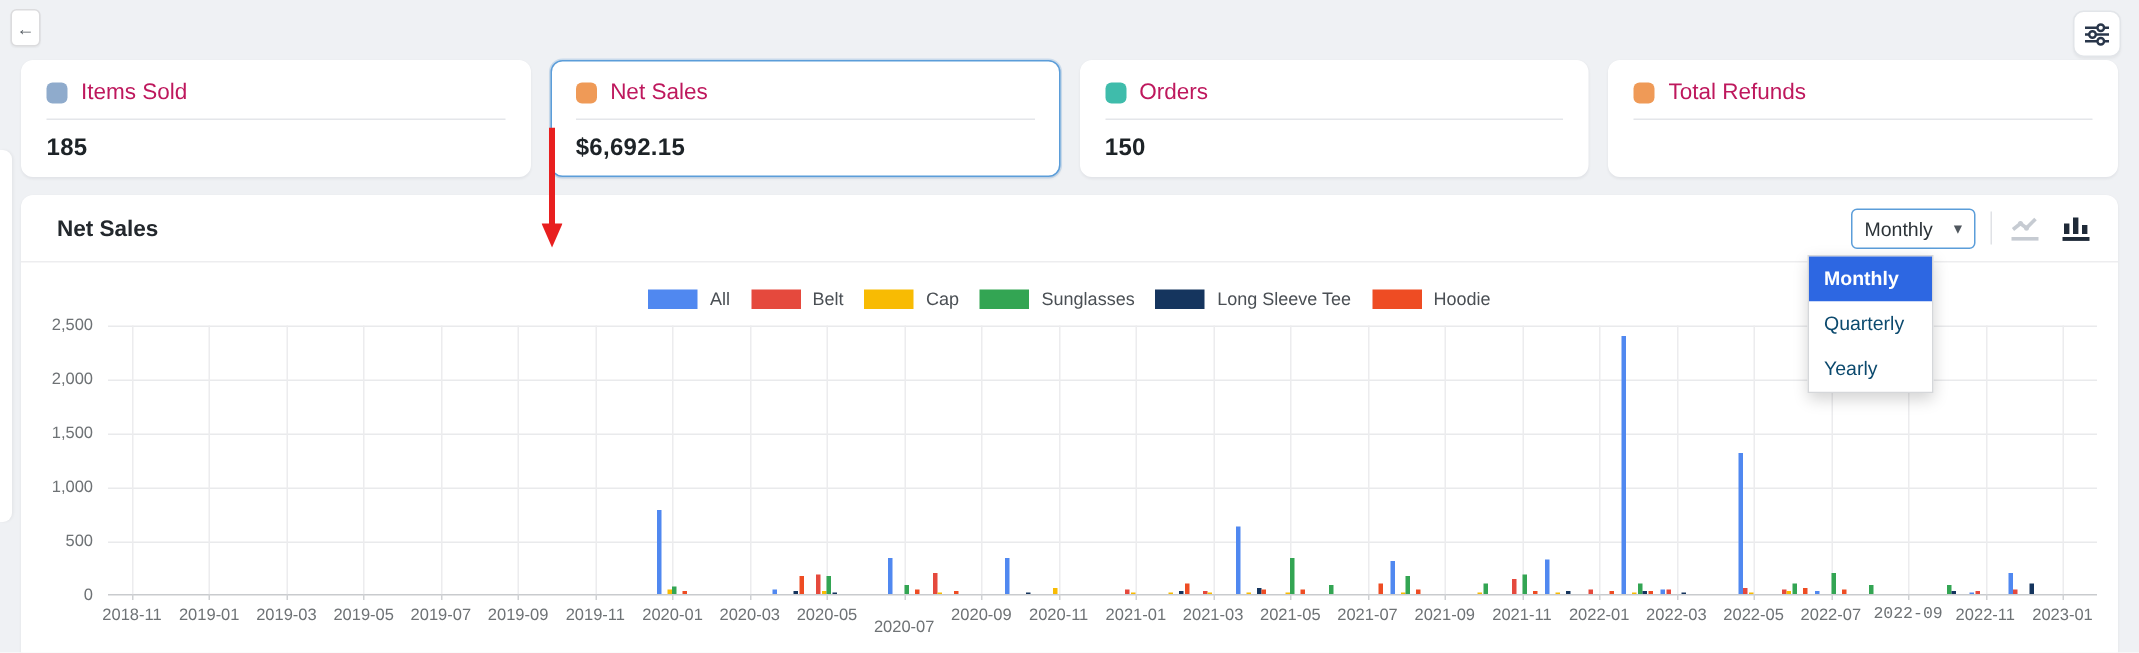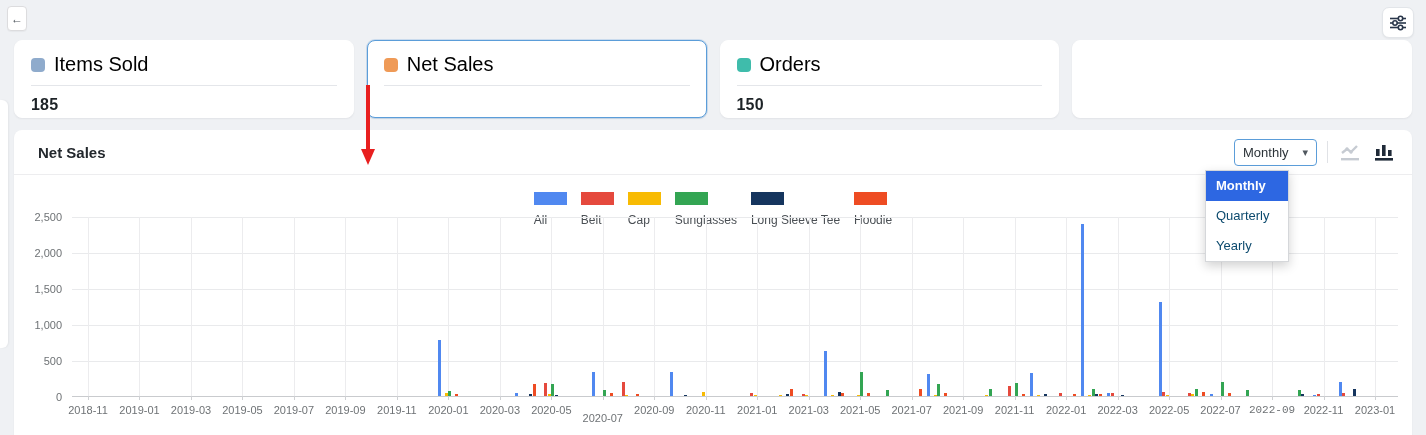--- a/index.html
+++ b/index.html
@@ -31,21 +31,21 @@
   
   .stats-row { position:absolute; left:14px; top:40px; width:1398px; display:flex; gap:13px; }
   .stat-card {
     flex:1; background:#fff; border:1.5px solid #fff; border-radius:8px;
     height:78px; padding:12px 16px 0 16px; cursor:pointer;
     box-shadow:0 1px 2px rgba(16,24,40,.06);
   }
   .stat-card.selected { border-color:#5b9dd9; box-shadow:0 0 0 1px rgba(91,157,217,.25), 0 1px 2px rgba(16,24,40,.06); }
   .stat-head { display:flex; align-items:center; gap:9px; padding-bottom:9px; border-bottom:1px solid #e4e6ea; }
   .stat-chip { width:14px; height:14px; border-radius:4px; flex:0 0 auto; }
-  .stat-label { font-size:20px; color:#000000; }
+  .stat-label { font-size:15px; color:#be185d; }
   .stat-value { font-size:16px; font-weight:bold; margin-top:10px; letter-spacing:.2px; }
   
   .chart-panel {
     position:absolute; left:14px; top:130px; width:1398px; height:312px;
     background:#fff; border-radius:8px 8px 0 0; box-shadow:0 1px 2px rgba(16,24,40,.06);
   }
   .panel-header {
     height:45px; display:flex; align-items:center; padding:0 16px 0 24px;
     border-bottom:1px solid #ededef;
   }
@@ -60,21 +60,21 @@
   .chart-type-btn { width:24px; height:22px; display:flex; align-items:center; justify-content:center; cursor:pointer; }
   
   .dropdown {
     position:absolute; top:31px; left:0; width:84px; background:#fff;
     border:1px solid #d5d7da; box-shadow:0 4px 10px rgba(0,0,0,.18); z-index:30;
   }
   .dropdown-item { height:30px; display:flex; align-items:center; padding:0 10px; font-size:13px; color:#0c4a6e; cursor:pointer; background:#fff; }
   .dropdown-item.active { background:#2d67e2; color:#fff; font-weight:bold; }
   
   .legend-row { position:absolute; left:0; top:62px; width:100%; display:flex; justify-content:center; gap:14px; }
-  .legend-item { display:flex; align-items:flex-start; gap:8px; cursor:pointer;flex-direction:column; }
+  .legend-item { display:flex; align-items:center; gap:8px; cursor:pointer; }
   .legend-swatch { width:33px; height:13px; }
   .legend-label { font-size:12px; color:#4a4f54; }
   
   .plot {
     position:absolute; left:58px; top:87px; width:1326px; height:180px;
     border-bottom:1px solid #c9cbce;
   }
   .hgrid { position:absolute; left:0; width:100%; height:1px; background:#e9eaec; }
   .vgrid { position:absolute; top:0; width:1px; height:100%; background:#ececee; }
   .ytick { position:absolute; right:calc(100% + 10px); transform:translateY(-50%); font-size:11px; color:#6e7275; white-space:nowrap; }
@@ -112,29 +112,34 @@
         <span class="stat-chip" style="background: rgb(143, 171, 204);"></span>
         <span class="stat-label">Items Sold</span>
       </div>
       <div class="stat-value">185</div>
     </div>
     <div class="stat-card selected">
       <div class="stat-head">
         <span class="stat-chip" style="background: rgb(239, 154, 87);"></span>
         <span class="stat-label">Net Sales</span>
       </div>
+      <div class="stat-value">$6,692.15</div>
     </div>
     <div class="stat-card">
       <div class="stat-head">
         <span class="stat-chip" style="background: rgb(63, 188, 171);"></span>
         <span class="stat-label">Orders</span>
       </div>
       <div class="stat-value">150</div>
     </div>
     <div class="stat-card">
+      <div class="stat-head">
+        <span class="stat-chip" style="background: rgb(239, 154, 87);"></span>
+        <span class="stat-label">Total Refunds</span>
+      </div>
     </div>
   </div>
 
 <div class="chart-panel">
   <div class="panel-header">
     <div class="panel-title">Net Sales</div>
     <div class="panel-controls">
       <div class="interval-select">
         <span>Monthly</span>
         <span class="chev">▾</span>

